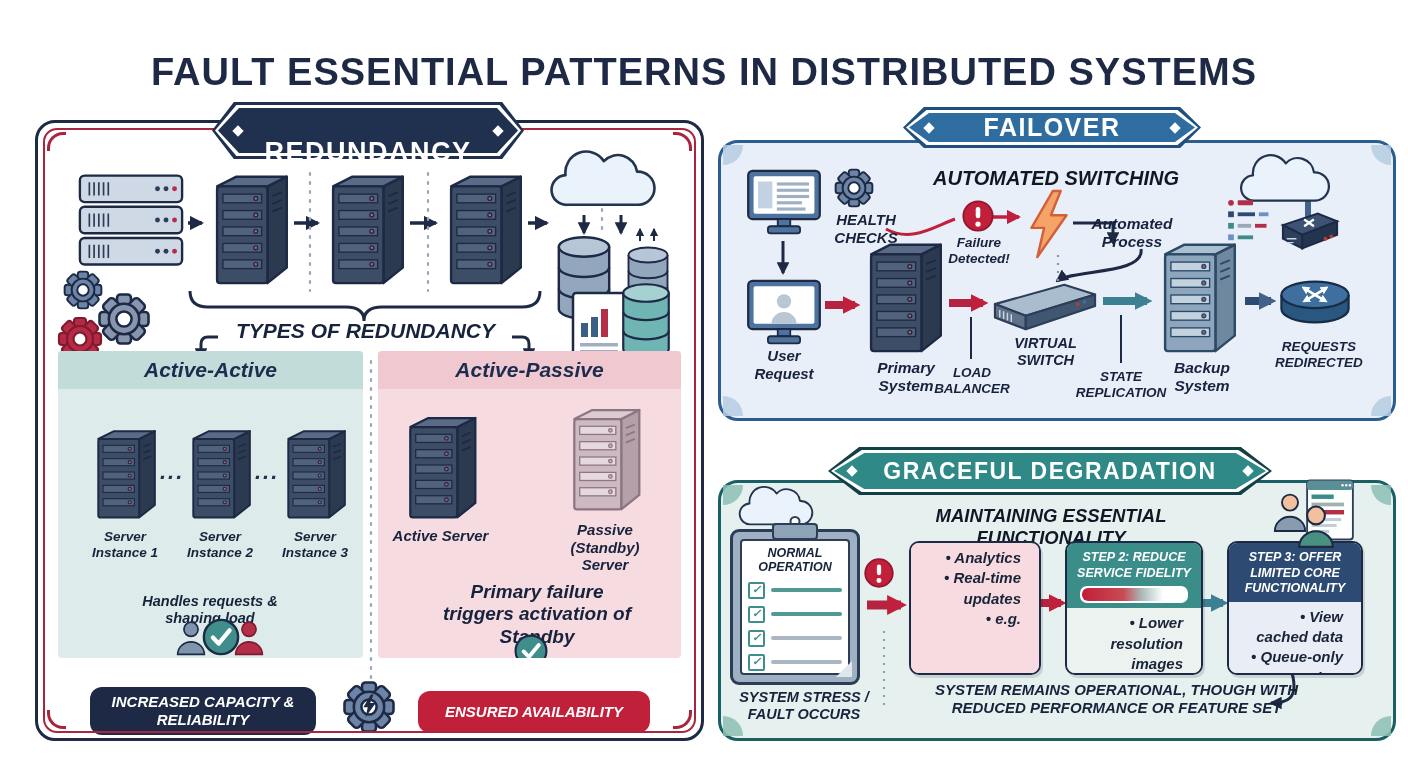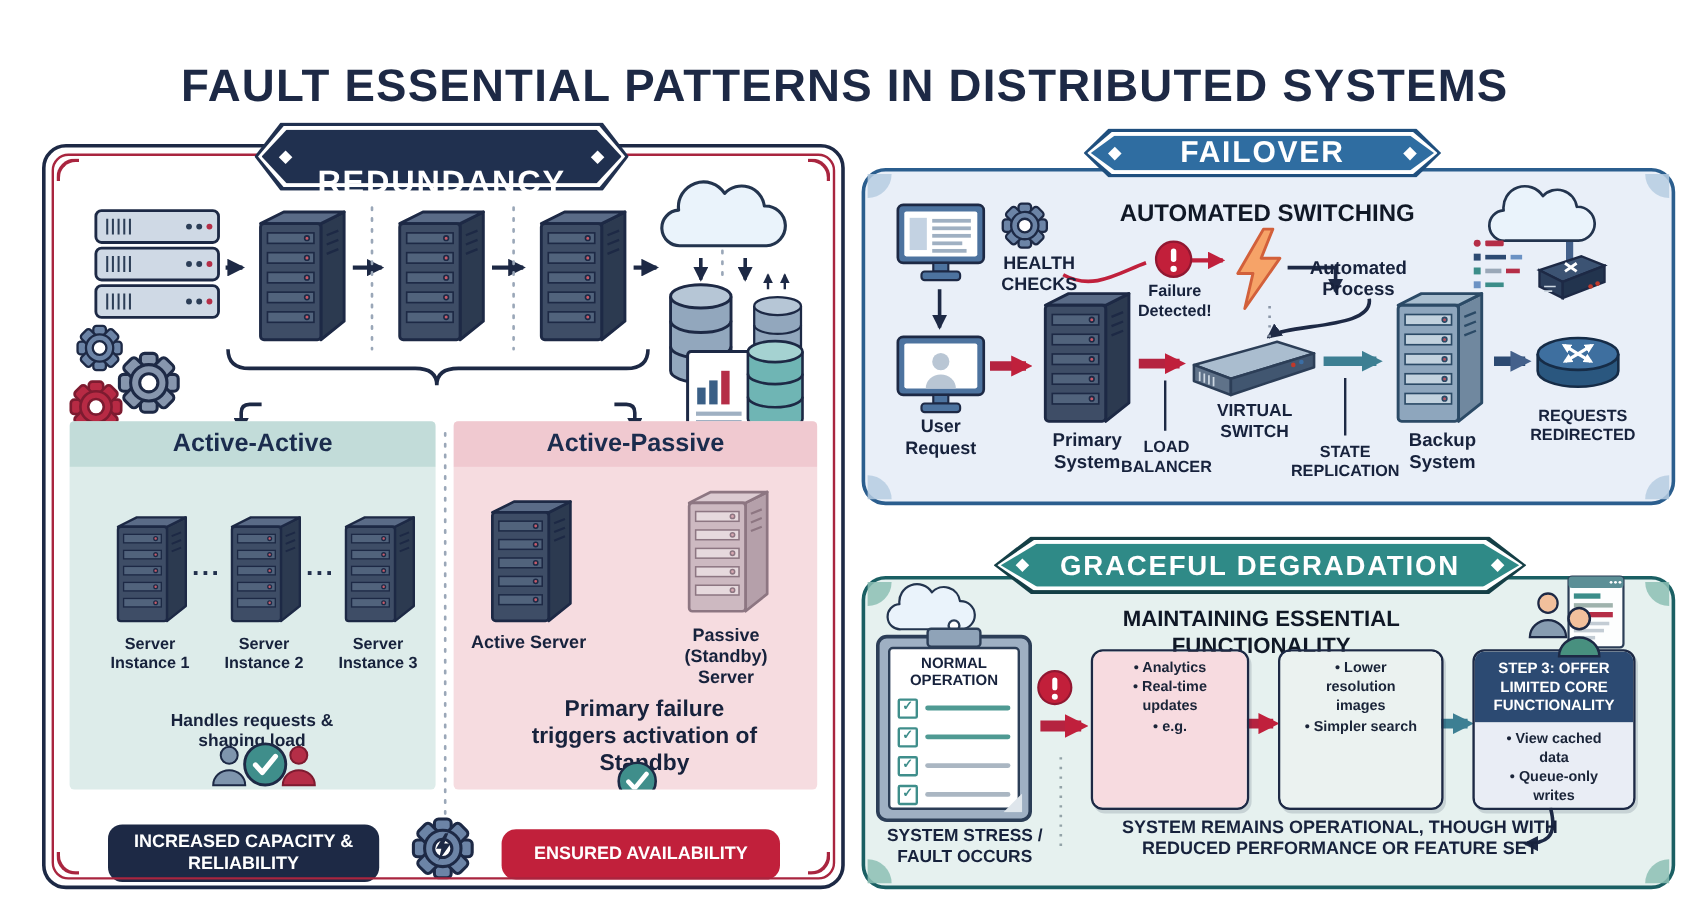--- a/index.html
+++ b/index.html
@@ -3,21 +3,21 @@
 <meta charset="utf-8">
 <style>
   html,body{margin:0;padding:0;background:#fff;}
   .stage{position:relative;width:1408px;height:768px;background:#ffffff;overflow:hidden;
          font-family:"Liberation Sans",sans-serif;color:#1d2945;}
   .abs{position:absolute;}
   
   .page-title{position:absolute;top:26px;left:0;width:100%;text-align:center;
     font-size:38px;font-weight:800;letter-spacing:1px;color:#1d2945;}
   
-  .panel{position:absolute;border-radius:20px;}
+  .panel{position:absolute;border-radius:20px;font-style:italic;}
   #panel-redundancy{left:35px;top:120px;width:663px;height:615px;background:#fff;border:3.5px solid #1d2945;}
   #panel-redundancy::after{content:"";position:absolute;inset:5px;border:2px solid #a9253f;border-radius:14px;pointer-events:none;}
   #panel-failover{left:718px;top:140px;width:672px;height:275px;background:#e9eff8;border:3.5px solid #2b5e8e;}
   #panel-graceful{left:718px;top:480px;width:672px;height:255px;background:#e6f1ef;border:3.5px solid #1a5f63;}
   .curl{position:absolute;width:16px;height:16px;z-index:3;}
   .curl-tl{border-top:3px solid #a9253f;border-left:3px solid #a9253f;border-top-left-radius:16px;left:9px;top:9px;}
   .curl-tr{border-top:3px solid #a9253f;border-right:3px solid #a9253f;border-top-right-radius:16px;right:9px;top:9px;}
   .curl-bl{border-bottom:3px solid #a9253f;border-left:3px solid #a9253f;border-bottom-left-radius:16px;left:9px;bottom:9px;}
   .curl-br{border-bottom:3px solid #a9253f;border-right:3px solid #a9253f;border-bottom-right-radius:16px;right:9px;bottom:9px;}
   .petal{position:absolute;width:20px;height:20px;opacity:.85;}
@@ -58,21 +58,21 @@
   
   .badge{position:absolute;border-radius:12px;display:flex;align-items:center;justify-content:center;
     color:#fff;font-weight:800;text-align:center;line-height:1.2;padding:4px 10px;box-sizing:border-box;}
   #badge-aa{left:52px;top:564px;width:226px;height:48px;background:#1d2945;font-size:15px;}
   #badge-ap{left:380px;top:568px;width:232px;height:42px;background:#c1203b;font-size:15px;}
   
   .step{position:absolute;border:2.5px solid #1d2945;border-radius:10px;overflow:hidden;
     display:flex;flex-direction:column;box-shadow:2px 3px 0 rgba(29,41,69,.15);}
   .step-head{color:#fff;font-weight:800;font-size:12.5px;text-align:center;line-height:1.25;
     padding:7px 4px 5px 4px;}
-  .step-body{flex:1;padding:5px 18px;font-size:12px;font-weight:700;color:#1a2438;text-align:center;}
+  .step-body{flex:1;padding:5px 18px;font-size:15px;font-weight:700;color:#1a2438;text-align:right;}
   .step-items{list-style:none;margin:0;padding:0;line-height:1.35;}
   .step-items li::before{content:"• ";}
   #step1 .step-head{background:#bf1f3c;} #step1 .step-body{background:#f7dbe0;}
   #step2 .step-head{background:#3b8d89;} #step2 .step-body{background:#ebf2f0;}
   #step3 .step-head{background:#2c4a72;} #step3 .step-body{background:#e9edf5;}
   .pbar{width:104px;height:13px;margin:5px auto 0 auto;border-radius:7px;background:#fff;border:2px solid #fff;
     overflow:hidden;}
   .pbar-fill{width:100%;height:100%;border-radius:6px;
     background:linear-gradient(90deg,#c01f38 0%,#c94b55 40%,#a9bdbb 58%,#ffffff 78%);}
   
@@ -364,20 +364,21 @@
     <svg class="abs gear-steel" style="left:24px;top:146px" width="42" height="42">
         <use href="#sym-gear"></use>
       </svg>
     <svg class="abs gear-gray" style="left:58px;top:168px" width="56" height="56">
         <use href="#sym-gear"></use>
       </svg>
     <svg class="abs gear-red" style="left:18px;top:192px" width="48" height="48">
         <use href="#sym-gear"></use>
       </svg>
 
+    <div class="lbl" style="left:185px;top:196px;width:285px;font-size:21px">TYPES OF REDUNDANCY</div>
 
     <svg class="doc" style="left:533px;top:168px" width="56" height="72">
       <rect x="2" y="2" width="52" height="68" rx="3" fill="#fff" stroke="#1d2945" stroke-width="2.5"></rect>
       <rect x="10" y="32" width="7" height="14" fill="#3a5f86"></rect>
       <rect x="20" y="26" width="7" height="20" fill="#3a5f86"></rect>
       <rect x="30" y="18" width="7" height="28" fill="#b52e47"></rect>
       <g fill="#9fb0c2">
           <rect x="9" y="52" width="38" height="3.5"></rect>
           <rect x="9" y="59" width="38" height="3.5"></rect>
         </g>
@@ -607,20 +608,25 @@
     <div class="step" id="step1" style="left:188px;top:58px;width:128px;height:130px">
       <div class="step-body">
           <ul class="step-items">
         <li>Analytics</li>
         <li>Real-time updates</li>
         <li>e.g.</li>
       </ul>
         </div>
     </div>
     <div class="step" id="step2" style="left:344px;top:58px;width:134px;height:130px">
+      <div class="step-head"><span>STEP 2: REDUCE SERVICE FIDELITY</span>
+        <div class="pbar">
+            <div class="pbar-fill"></div>
+          </div>
+      </div>
       <div class="step-body">
           <ul class="step-items">
         <li>Lower resolution images</li>
         <li>Simpler search</li>
       </ul>
         </div>
     </div>
     <div class="step" id="step3" style="left:506px;top:58px;width:132px;height:130px">
       <div class="step-head">STEP 3: OFFER LIMITED CORE FUNCTIONALITY</div>
       <div class="step-body">

